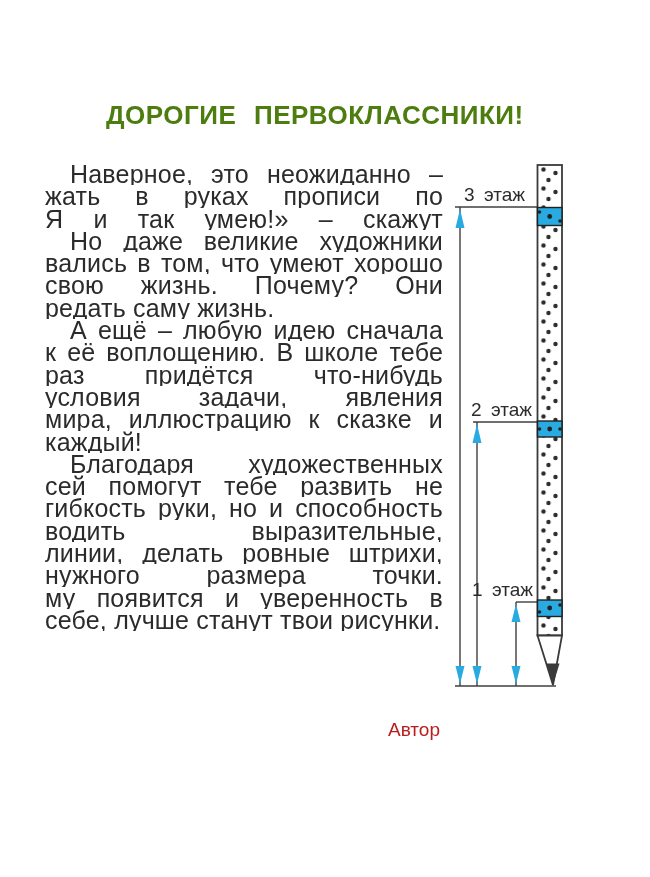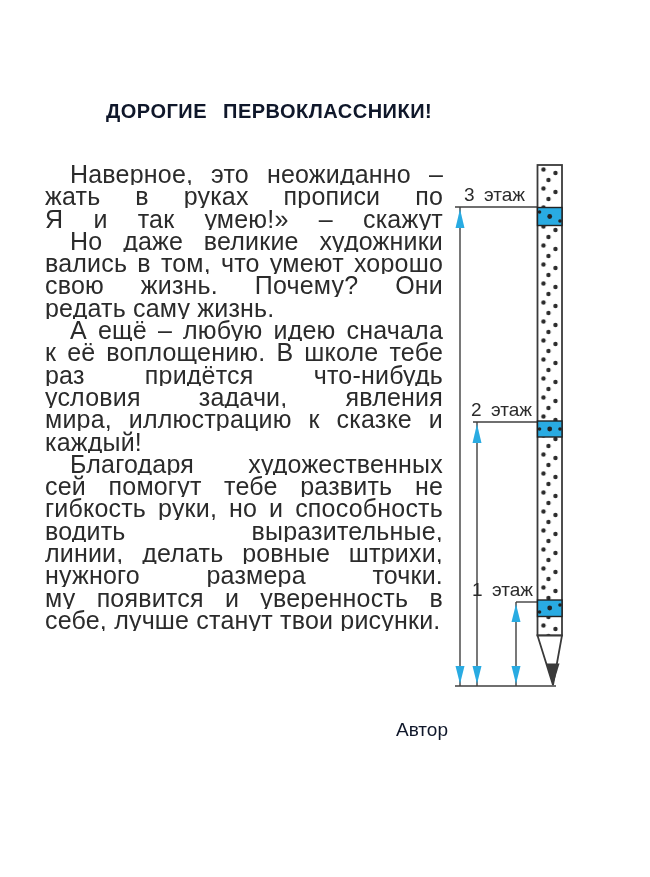--- a/index.html
+++ b/index.html
@@ -12,25 +12,25 @@
     width: 650px;
     height: 877px;
     background: #ffffff;
     overflow: hidden;
     font-family: "Liberation Sans", sans-serif;
   }
   .title {
     position: absolute;
     left: 106px;
     top: 100px;
-    font-size: 20px;
+    font-size: 26px;
     font-weight: bold;
     letter-spacing: 0.5px;
     word-spacing: 10px;
-    color: #0f172a;
+    color: #4d7c0f;
     white-space: nowrap;
   }
   .textcol {
     position: absolute;
     left: 45px;
     top: 163px;
     width: 398px;
     font-size: 25px;
     color: #2b2b2b;
     letter-spacing: 0.2px;
@@ -39,24 +39,24 @@
     height: 22.3px;
     line-height: 22.3px;
     text-align: justify;
     text-align-last: justify;
     overflow: hidden;
   }
   .ln.end { text-align-last: left; }
   .ln.ind { text-indent: 25px; }
   .signature {
     position: absolute;
-    left: 396px;
+    left: 388px;
     top: 719px;
     font-size: 19px;
-    color: #0f172a;
+    color: #b91c1c;
   }
   .illus {
     position: absolute;
     left: 440px;
     top: 150px;
     width: 210px;
     height: 560px;
   }
   .floor-label {
     font-family: "Liberation Sans", sans-serif;

